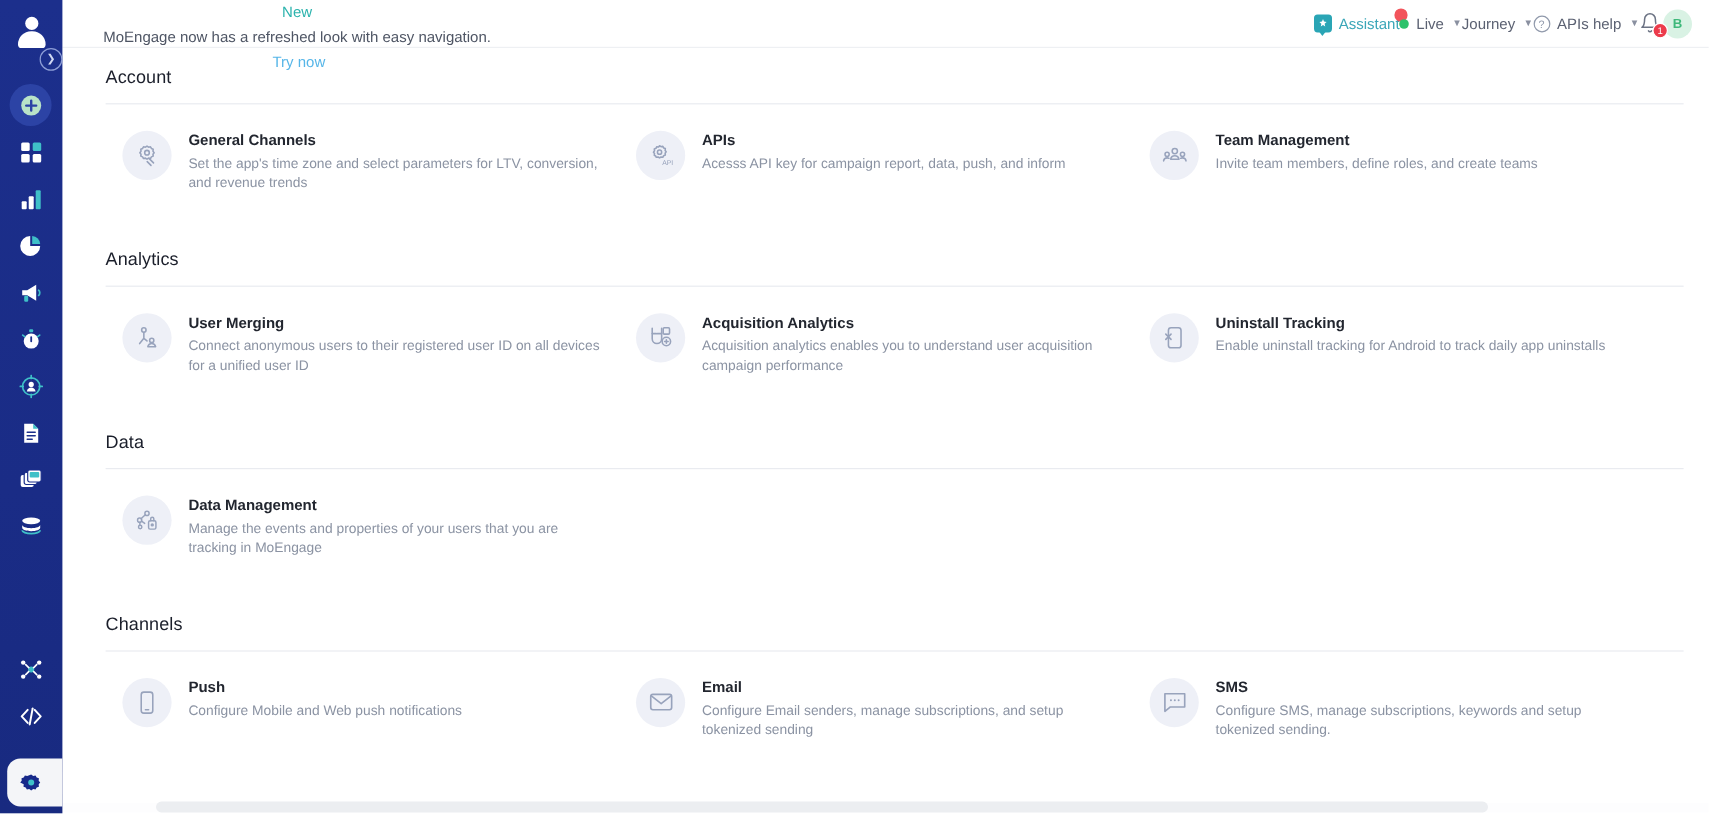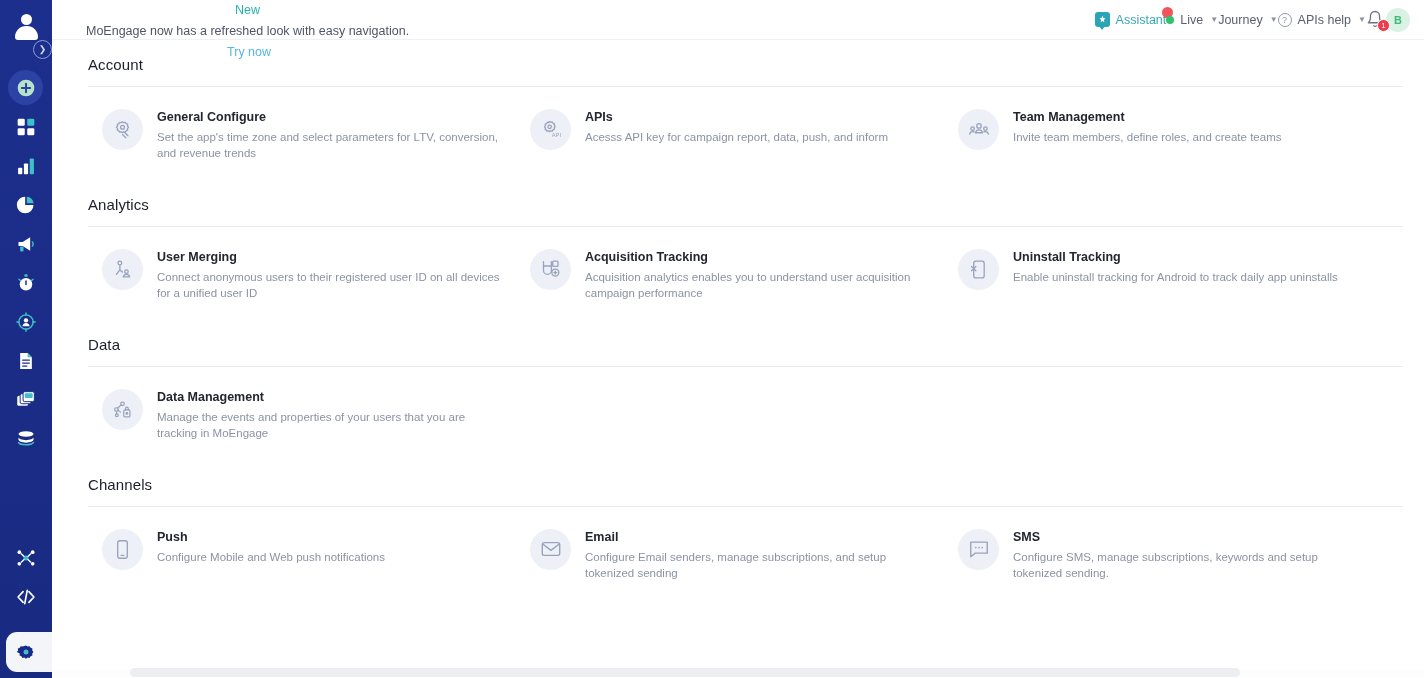--- a/index.html
+++ b/index.html
@@ -118,21 +118,21 @@
     font-size:11px; font-weight:bold;
     display:flex; align-items:center; justify-content:center; cursor:pointer;
   }
 
   
   .content{
     position:absolute; left:52px; top:40px; right:0; bottom:0;
     background:#ffffff; overflow:hidden;
     padding-left:36px;
   }
-  .section{ margin-top:22px; }
+  .section{ margin-top:34px; }
   .section:first-child{ margin-top:16px; }
   .section-title{
     font-size:15px; font-weight:normal; color:#1b1f2b; letter-spacing:.1px;
     padding-left:0px;
   }
   .section-rule{
     height:1px; background:#e9ebf0; margin-top:13px; margin-right:21px;
   }
   .cards{ display:flex; margin-top:10px; }
   .card{
@@ -356,21 +356,21 @@
 
         <div class="card">
           <div class="card-ico">
             <svg width="21" height="21" viewBox="0 0 24 24" fill="none" stroke="#98a3bc" stroke-width="1.5" stroke-linecap="round" stroke-linejoin="round">
               <path d="M12 3.2l1.5 1 1.8-.4.9 1.6 1.7.7-.2 1.9 1.1 1.4-1.1 1.4.2 1.9-1.7.7-.9 1.6-1.8-.4-1.5 1-1.5-1-1.8.4-.9-1.6-1.7-.7.2-1.9L5.2 9.4l1.1-1.4-.2-1.9 1.7-.7.9-1.6 1.8.4z"></path>
               <circle cx="12" cy="9.4" r="2.2"></circle>
               <path d="M14.6 15.5l3.6 3.6M12.2 17.9l3.6 3.6"></path>
             </svg>
           </div>
           <div class="card-body">
-            <div class="card-title">General Configure</div>
+            <div class="card-title">General Channels</div>
             <div class="card-desc">Set the app's time zone and select parameters for LTV, conversion, and revenue trends</div>
           </div>
         </div>
 
         <div class="card">
           <div class="card-ico">
             <svg width="21" height="21" viewBox="0 0 24 24" fill="none" stroke="#98a3bc" stroke-width="1.5" stroke-linecap="round" stroke-linejoin="round">
               <path d="M11 2.8l1.4.9 1.7-.3.8 1.5 1.6.6-.2 1.8 1 1.3-1 1.3.2 1.8-1.6.6-.8 1.5-1.7-.3-1.4.9-1.4-.9-1.7.3-.8-1.5L6 12l.2-1.8L5.2 8.9l1-1.3L6 5.8l1.6-.6.8-1.5 1.7.3z"></path>
               <circle cx="11" cy="8.9" r="2"></circle>
               <text x="13.5" y="21" font-size="6.5" fill="#98a3bc" stroke="none" font-family="sans-serif">API</text>
@@ -425,21 +425,21 @@
           <div class="card-ico">
             <svg width="21" height="21" viewBox="0 0 24 24" fill="none" stroke="#98a3bc" stroke-width="1.5" stroke-linecap="round" stroke-linejoin="round">
               <path d="M4 3v10a4.5 4.5 0 0 0 9 0V3"></path>
               <path d="M4 8h4M9 8h4"></path>
               <rect x="14.5" y="2.5" width="6" height="6" rx="1"></rect>
               <circle cx="17.5" cy="15.5" r="4"></circle>
               <path d="M17.5 13.8v3.4M15.8 15.5h3.4"></path>
             </svg>
           </div>
           <div class="card-body">
-            <div class="card-title">Acquisition Tracking</div>
+            <div class="card-title">Acquisition Analytics</div>
             <div class="card-desc">Acquisition analytics enables you to understand user acquisition campaign performance</div>
           </div>
         </div>
 
         <div class="card">
           <div class="card-ico">
             <svg width="21" height="21" viewBox="0 0 24 24" fill="none" stroke="#98a3bc" stroke-width="1.5" stroke-linecap="round" stroke-linejoin="round">
               <rect x="6.5" y="2.5" width="12" height="19" rx="2.5"></rect>
               <path d="M4 8.5l5 5M9 8.5l-5 5"></path>
             </svg>

